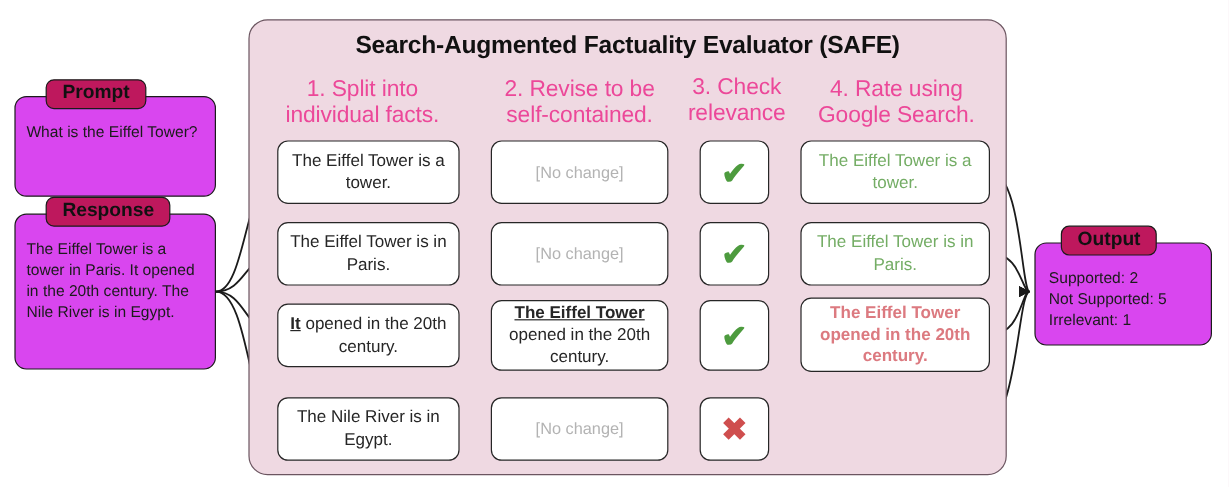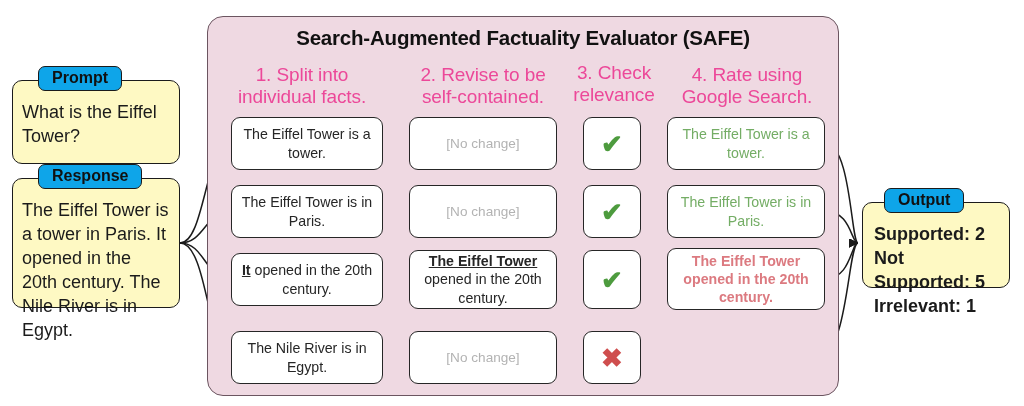--- a/index.html
+++ b/index.html
@@ -31,27 +31,27 @@
   }
   .step-head{
     position:absolute;text-align:center;font-size:19px;font-weight:normal;
     color:#ec4899;line-height:1.18;letter-spacing:-.1px;
   }
 
   
   .labelled-box{position:absolute;}
   .lb-body{
     position:absolute;left:0;top:14px;box-sizing:border-box;
-    background:#fef9c3;border:1.6px solid #1b1b1b;border-radius:10px;
+    background:#d946ef;border:1.6px solid #1b1b1b;border-radius:10px;
     padding:20px 9px 7px 9px;
-    font-size:18px;line-height:1.33;color:#1b1b1b;
+    font-size:13px;line-height:1.33;color:#1b1b1b;
   }
   .lb-tag{
     position:absolute;left:26px;top:0;z-index:3;box-sizing:border-box;
-    background:#0ea5e9;border:1.6px solid #1b1b1b;border-radius:7px;
+    background:#be185d;border:1.6px solid #1b1b1b;border-radius:7px;
     padding:2px 13px 3px 13px;
     font-size:16px;font-weight:bold;color:#111;white-space:nowrap;
   }
 
   
   .cell{font-size:14.2px;line-height:1.28;padding:4px 7px;}
   .muted{color:#b3b3b3;font-size:13.6px;}
   .ok{color:#74ad65;}
   .bad{color:#dc7a80;font-weight:bold;}
   .u{font-weight:bold;text-decoration:underline;}
@@ -177,21 +177,21 @@
     <span class="ok">The Eiffel Tower is a tower.</span>
   </div>
   <div class="card cell" style="left:667px;top:185px;width:158px;height:53px;">
     <span class="ok">The Eiffel Tower is in Paris.</span>
   </div>
   <div class="card cell" style="left:667px;top:248px;width:158px;height:62px;">
     <span class="bad">The Eiffel Tower opened in the 20th century.</span>
   </div>
 
   <div class="labelled-box" style="left:862px;top:188px;width:148px;">
-    <div class="lb-body" style="width:148px;height:86px;padding-left:11px;text-align:left;font-weight:bold;">
+    <div class="lb-body" style="width:148px;height:86px;padding-left:11px;text-align:left;">
       <div>Supported: 2</div>
       <div>Not Supported: 5</div>
       <div>Irrelevant: 1</div>
     </div>
     <div class="lb-tag" style="left:22px;">Output</div>
   </div>
 
 </div>
 
 </body></html>

